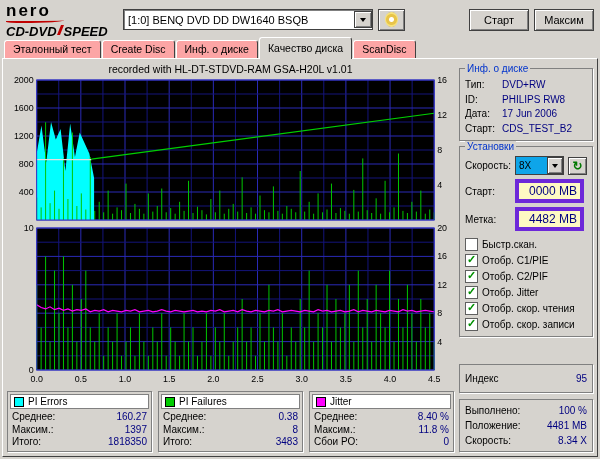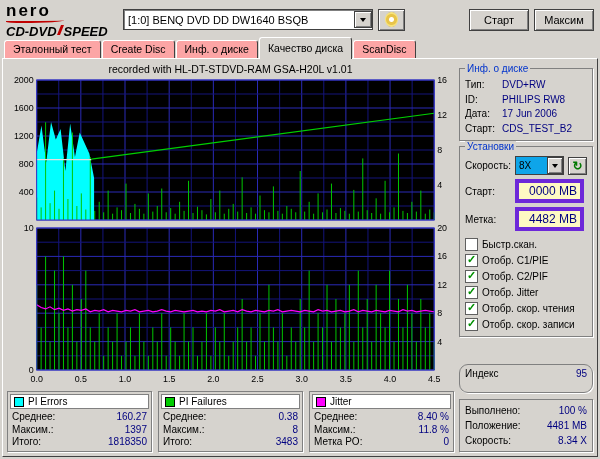--- a/index.html
+++ b/index.html
@@ -51,21 +51,21 @@
   .set-row{display:flex;align-items:center;font-size:10px;margin-bottom:4px;}
   .set-lab{width:50px;flex:none;}
   .mini-select{width:47px;height:17px;background:#0ea5e9;border:1px solid #404040;display:flex;align-items:center;padding-left:3px;font-size:10px;}
   .mini-select .dd-btn{width:14px;height:15px;}
   .refresh-btn{width:20px;height:18px;margin-left:4px;background:#d6d3ce;border:1px solid #404040;box-shadow:inset 1px 1px 0 #fff,inset -1px -1px 0 #808080;color:#007800;font-weight:bold;font-size:12px;line-height:1;padding:0;}
   .field{width:58px;height:15px;background:#fef9c3;border:4px solid #6d28d9;font-size:12px;color:#000080;text-align:right;padding:1px 3px 0 0;}
   .cb-col{margin-top:5px;}
   .cb-row{display:flex;align-items:center;gap:4px;height:16px;font-size:10px;white-space:nowrap;}
   .cb{width:11px;height:11px;background:#fff;border:1px solid #606060;flex:none;color:#009000;font-size:11px;line-height:9px;text-align:center;font-weight:bold;}
   .flat-box{border:1px solid #808080;box-shadow:1px 1px 0 #fff;padding:3px 5px;font-size:10px;background:#d6d3ce;}
-  .index-box{display:flex;justify-content:space-between;height:21px;margin-top:auto;border-radius:9px;}
+  .index-box{display:flex;justify-content:space-between;align-items:center;height:21px;margin-top:auto;}
   .progress-box{margin-top:6px;}
   .progress-box .irow{justify-content:space-between;line-height:15px;gap:12px;}
 </style>
 </head>
 <body>
 
 <div class="app">
 
   <div class="titlebar">
     <div class="logo">
@@ -430,21 +430,21 @@
           <div class="stat-rows">
             <div class="srow">
                 <span>Среднее:</span>
                 <span class="val">8.40 %</span>
               </div>
             <div class="srow">
                 <span>Максим.:</span>
                 <span class="val">11.8 %</span>
               </div>
             <div class="srow">
-                <span>Метка PO:</span>
+                <span>Сбои PO:</span>
                 <span class="val">0</span>
               </div>
           </div>
         </div>
       </div>
     </div>
 
     <div class="side-col">
 
       <div class="groupbox">

